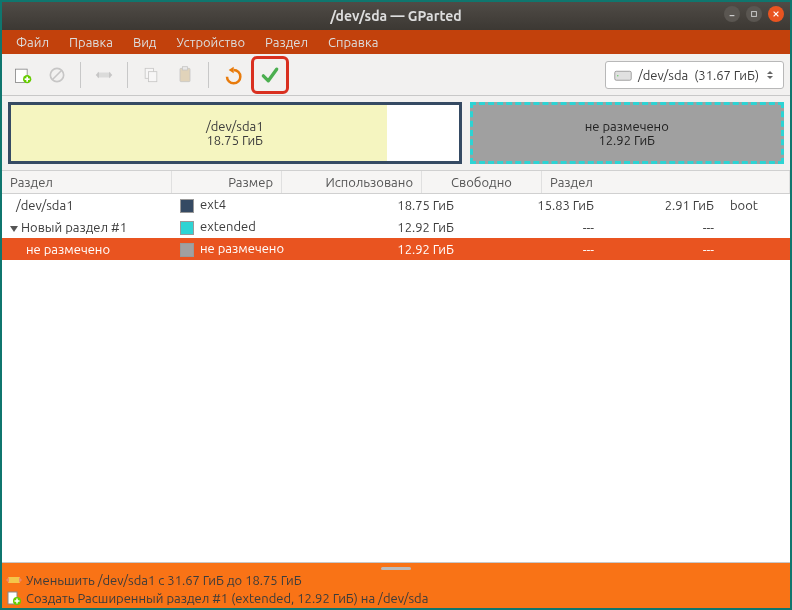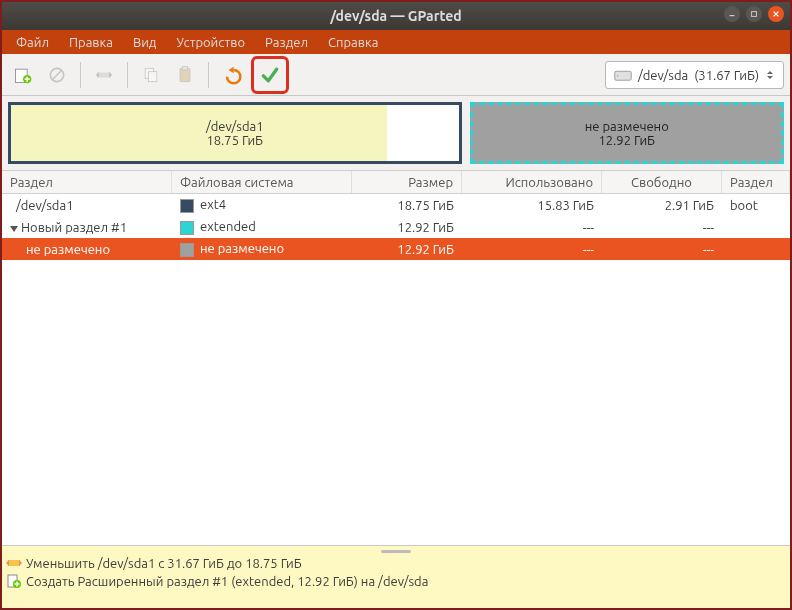--- a/index.html
+++ b/index.html
@@ -1,17 +1,17 @@
 <!DOCTYPE html>
 <html><head>
 <meta charset="utf-8">
 <style>
   * { box-sizing: border-box; margin: 0; padding: 0; }
   body { font-family: "Ubuntu", "DejaVu Sans", sans-serif; font-size: 13px; background: #fff; color: #3c3c3c; }
-  .window { width: 792px; height: 610px; border: 2px solid #7f1d1d; position: relative; background: #f2f1f0; display: flex; flex-direction: column; }
+  .window { width: 792px; height: 610px; border: 2px solid #0f766e; position: relative; background: #f2f1f0; display: flex; flex-direction: column; }
 
   .titlebar { height: 28px; background: linear-gradient(to bottom, #4f4b46, #3c3833); display: flex; align-items: center; justify-content: center; position: relative; }
   .titlebar .title { color: #ddd; font-weight: bold; font-size: 14px; }
   .win-controls { position: absolute; right: 6px; top: 4px; display: flex; gap: 6px; }
   .win-btn { width: 16px; height: 16px; border-radius: 50%; display: flex; align-items: center; justify-content: center; }
   .win-min, .win-max { background: #5a5651; }
   .win-close { background: #e95420; }
   .win-btn svg { width: 8px; height: 8px; }
 
   .menubar { height: 24px; background: #c2410c; display: flex; align-items: center; padding: 0 4px; gap: 0; }
@@ -51,21 +51,21 @@
   .row .col-size, .row .col-used, .row .col-free { text-align: right; }
   .row2 { }
   .row3 { background: #e95420; color: #fff; }
   .fs-swatch { display: inline-block; width: 14px; height: 14px; vertical-align: middle; margin-right: 6px; border: 1px solid #999; }
   .sw-ext4 { background: #354a63; }
   .sw-ext  { background: #2dd4d4; }
   .sw-un   { background: #a0a0a0; }
   .tri { display: inline-block; width: 0; height: 0; border-left: 4px solid transparent; border-right: 4px solid transparent; border-top: 6px solid #555; margin-right: 3px; vertical-align: middle; }
   .indent1 { padding-left: 24px !important; }
 
-  .pending { border-top: 1px solid #c8c8c8; background: #fef9c3; padding: 2px 4px 18px 4px; }
+  .pending { border-top: 1px solid #c8c8c8; background: #f97316; padding: 2px 4px 1px 4px; }
   .pend-row { display: flex; align-items: center; gap: 4px; padding: 1px 0; }
   .pend-row svg { width: 16px; height: 16px; }
   .handle { height: 6px; display: flex; justify-content: center; align-items: center; }
   .handle span { width: 30px; height: 3px; background: #bbb; border-radius: 2px; }
 </style>
 </head>
 <body>
 
 <div class="window">
 
@@ -176,21 +176,20 @@
       <div class="pb2-inner">
         <div>не размечено</div>
         <div>12.92 ГиБ</div>
       </div>
     </div>
   </div>
 
   <div class="grid-area">
     <div class="grid-head">
       <div class="col col-part">Раздел</div>
-      <div class="col col-fs">Файловая система</div>
       <div class="col col-size">Размер</div>
       <div class="col col-used">Использовано</div>
       <div class="col col-free">Свободно</div>
       <div class="col col-flag">Раздел</div>
     </div>
     <div class="grid-body">
       <div class="row">
         <div class="cell col-part">&nbsp;&nbsp;<span>/dev/sda1</span></div>
         <div class="cell col-fs"><span class="fs-swatch sw-ext4"></span><span>ext4</span></div>
         <div class="cell col-size">18.75 ГиБ</div>

